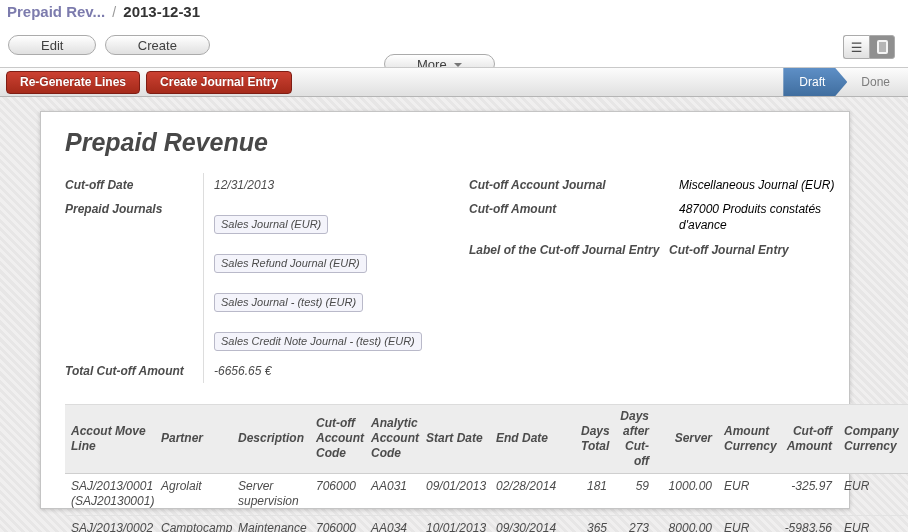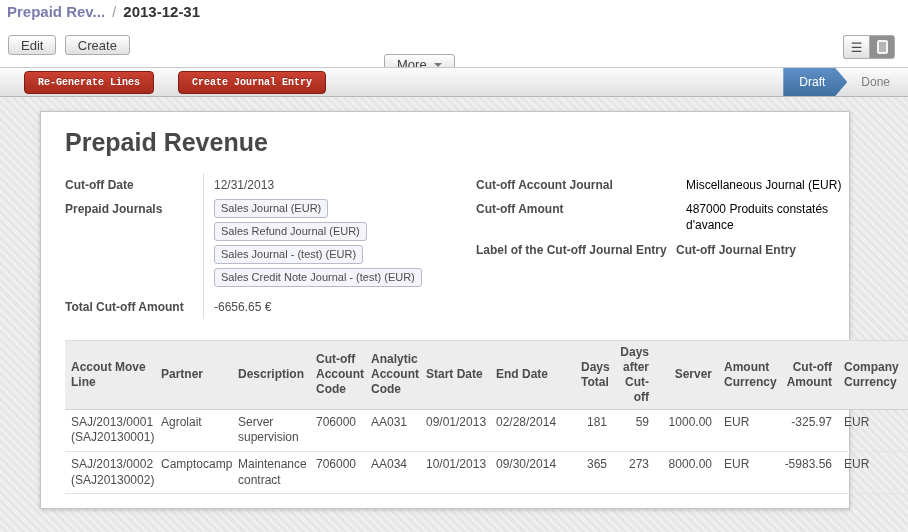--- a/index.html
+++ b/index.html
@@ -8,24 +8,24 @@
 
   
   .header { background:#fff; }
   .breadcrumb { padding:3px 0 0 7px; font-size:15px; height:30px; }
   .breadcrumb a { color:#7c7bad; font-weight:bold; text-decoration:none; cursor:pointer; }
   .breadcrumb .sep { color:#999; font-weight:normal; padding:0 3px; font-size:14px; }
   .breadcrumb .cur { color:#333; font-weight:bold; }
 
   .toolbar { position:relative; height:37px; }
   .btn {
-    display:inline-block; height:20px; padding:0 12px; margin-top:5px;
+    display:inline-block; height:20px; padding:0 32px; margin-top:5px;
     font-family:"Liberation Sans", sans-serif; font-size:13px; color:#404040;
     background:linear-gradient(#ffffff,#e0e0e0);
-    border:1px solid #ababab; border-radius:3px; cursor:pointer;
+    border:1px solid #ababab; border-radius:12px; cursor:pointer;
   }
   .toolbar .btn.first { margin-left:8px; }
   .toolbar .btn + .btn { margin-left:4px; }
   .btn.more { position:absolute; left:380px; top:0;margin-top:24px; }
   .caret { display:inline-block; width:0; height:0; margin-left:7px;
     border-left:4px solid transparent; border-right:4px solid transparent;
     border-top:4px solid #777; vertical-align:middle; }
 
   .switcher { position:absolute; right:13px; top:5px; display:flex; }
   .sw { width:26px; height:24px; border:1px solid #ababab; cursor:pointer;
@@ -35,51 +35,51 @@
   .sw.last  { border-radius:0 3px 3px 0; }
   .sw.active { background:#8f8f8f; }
   .icon-list { font-size:13px; color:#4c4c4c; line-height:1; }
   .icon-form { display:inline-block; width:11px; height:14px;
     border:2px solid #f4f4f4; border-radius:2px; background:#b5b5b5; }
 
   
   .statusbar { height:30px; background:linear-gradient(#fcfcfc,#e0e0e0);
     border-top:1px solid #c9c9c9; border-bottom:1px solid #b5b5b5;
     display:flex; align-items:center; position:relative; }
-  .btn-red { height:23px; padding:0 13px; margin-left:24px;
-    font-family:Liberation Mono, monospace; font-size:10px; font-weight:bold; color:#fff;
+  .btn-red { height:23px; padding:0 13px; margin-left:6px;
+    font-family:Liberation Sans, sans-serif; font-size:12px; font-weight:bold; color:#fff;
     background:linear-gradient(#cc4132,#a52a1a);
     border:1px solid #7f1d14; border-radius:4px; cursor:pointer;
     text-shadow:0 -1px 0 rgba(0,0,0,.3); }
   .states { position:absolute; right:0; top:0; height:100%; display:flex; align-items:stretch; }
   .state { font-size:12px; display:flex; align-items:center; }
   .state.draft { color:#fff; background:linear-gradient(#5e8fc6,#406e9f);
     padding:0 22px 0 16px;
     clip-path:polygon(0 0, calc(100% - 12px) 0, 100% 50%, calc(100% - 12px) 100%, 0 100%); }
   .state.done { color:#7d7d7d; padding:0 18px 0 14px; }
 
   
   .content { height:435px; position:relative;
     background:repeating-linear-gradient(45deg,#f0efef 0 3px,#e7e6e6 3px 6px); }
   .sheet { position:absolute; left:40px; top:14px; width:810px; height:398px;
     background:#fff; border:1px solid #c4c4c4; box-shadow:0 1px 4px rgba(0,0,0,.18);
-    overflow:visible; }
+    overflow:visible;font-style:italic; }
   .sheet h1 { margin:16px 0 0 24px; font-size:25px; font-weight:bold; color:#484848; }
 
   .groups { display:flex; margin:16px 0 0 24px; }
   .fgroup { display:grid; align-content:start; font-size:12px; color:#4c4c4c; }
   .gleft  { grid-template-columns:138px 252px; }
-  .gright { grid-template-columns:200px 180px; margin-left:21px; }
+  .gright { grid-template-columns:200px 180px; margin-left:14px; }
   .flabel { font-weight:bold; padding:4px 6px 4px 0; line-height:1.35; }
   .fval   { padding:4px 0 4px 10px; line-height:1.35; }
   .gleft .fval { border-left:1px solid #ddd; }
   .fval a { color:#000000; text-decoration:none; cursor:pointer; }
   .tagbox { padding-top:2px; }
   .tag { display:inline-block; background:#f4f4fb; border:1px solid #b9b9c9;
-    border-radius:3px; padding:1px 6px; margin:0 3px 4px 0; font-size:11px; color:#4c4c4c; }
+    border-radius:3px; padding:1px 6px; margin:16px 3px 4px 0; font-size:11px; color:#4c4c4c; }
 
   
   .tablewrap { margin:21px 0 0 24px; width:843px; }
   table { border-collapse:collapse; table-layout:fixed; width:843px;
     font-size:12px; color:#4c4c4c; }
   thead th { background:#ededed; font-weight:bold; text-align:left;
     padding:4px 6px; vertical-align:middle; line-height:1.25;
     border-top:1px solid #dcdcdc; border-bottom:1px solid #cfcfcf; cursor:pointer; }
   tbody td { padding:5px 6px; vertical-align:top; line-height:1.3;
     border-bottom:1px solid #e3e3e3; background:transparent; }

